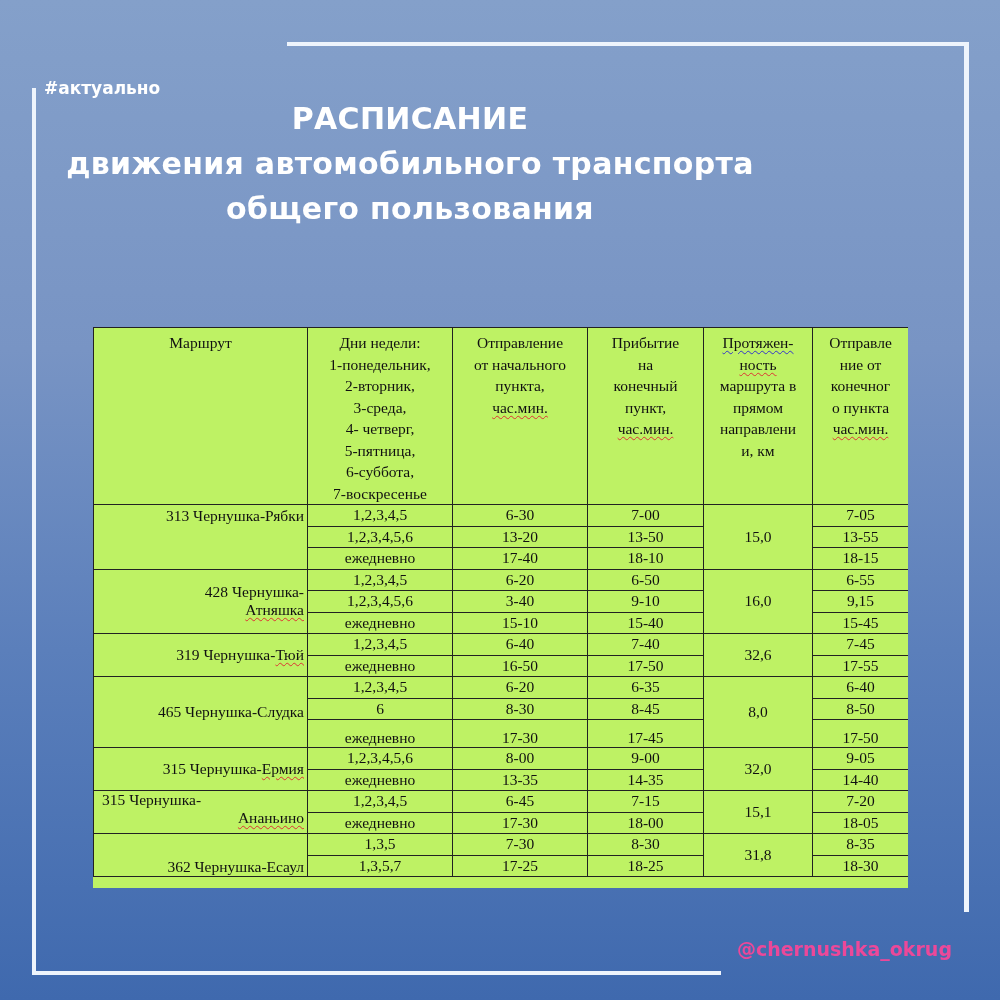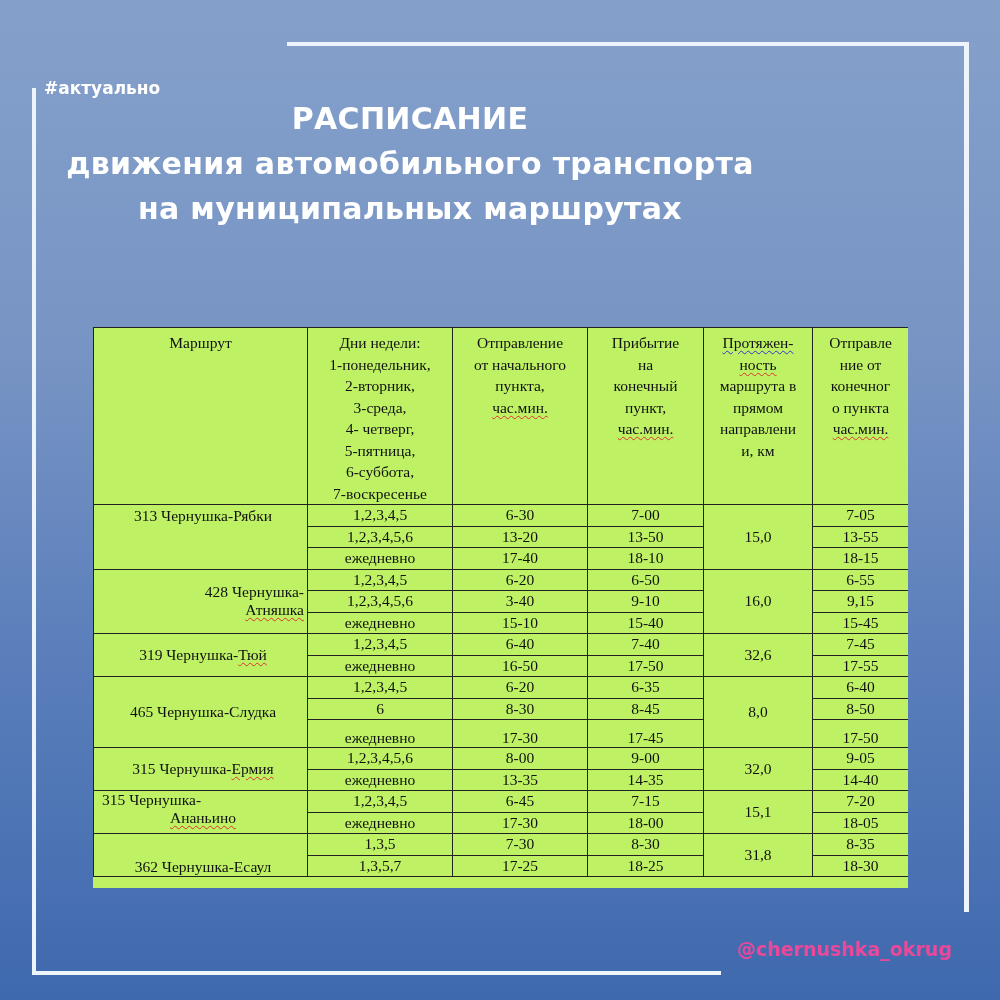--- a/index.html
+++ b/index.html
@@ -27,40 +27,40 @@
     position:absolute; left:93px; top:327px; width:815px; height:561px;
     background:#bef264; overflow:hidden;
   }
   table {
     border-collapse:collapse; width:815px; table-layout:fixed;
     font-family:"Liberation Serif", serif; font-size:15.5px; color:#111;
   }
   td, th { border:1.3px solid #222; text-align:center; padding:0 3px; font-weight:normal; }
   th { vertical-align:top; line-height:21.5px; padding-top:4px; height:170px; }
   td { height:20.5px; line-height:18px; }
-  td.route { text-align:center; padding-left:8px; }
+  td.route { text-align:right; padding-left:8px; }
   td.route.center { text-align:right; }
   .spell { text-decoration: underline wavy #d33; text-decoration-thickness:1px; text-underline-offset:2px; }
   .spellb { text-decoration: underline wavy #33c; text-decoration-thickness:1px; text-underline-offset:2px; }
   .tall td { height:27px; vertical-align:bottom; }
 </style>
 </head>
 <body>
 
 <div class="frame-line" style="left:287px; top:42px; width:682px; height:4px;"></div>
 <div class="frame-line" style="left:964px; top:42px; width:5px; height:870px;"></div>
 <div class="frame-line" style="left:32px; top:88px; width:4px; height:887px;"></div>
 <div class="frame-line" style="left:32px; top:971px; width:689px; height:4px;"></div>
 
 <div class="tag">#актуально</div>
 
 <div class="title">
   <div>РАСПИСАНИЕ</div>
   <div>движения автомобильного транспорта</div>
-  <div>на муниципальных маршрутах</div>
+  <div>общего пользования</div>
 </div>
 
 <div class="table-wrap">
 <table>
   <colgroup>
     <col style="width:214px">
         <col style="width:145px">
         <col style="width:135px">
     <col style="width:116px">
         <col style="width:109px">

